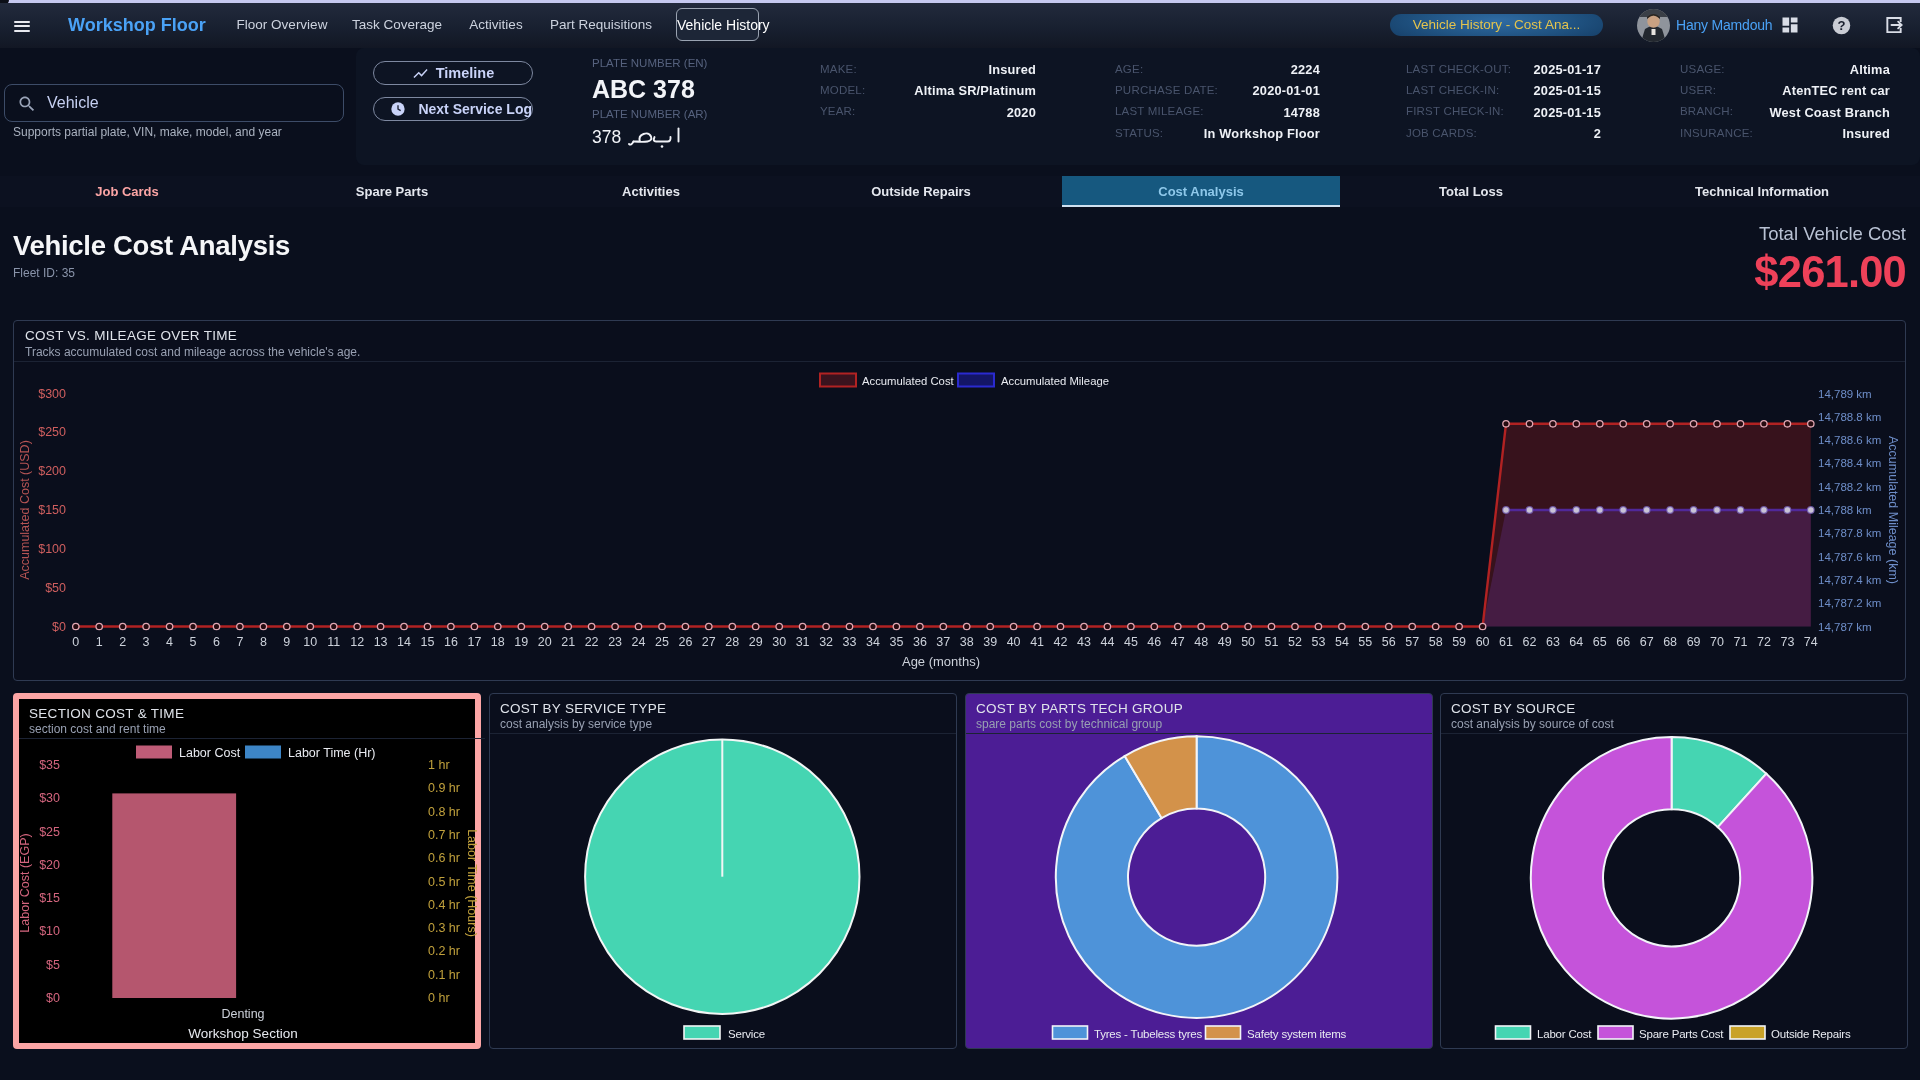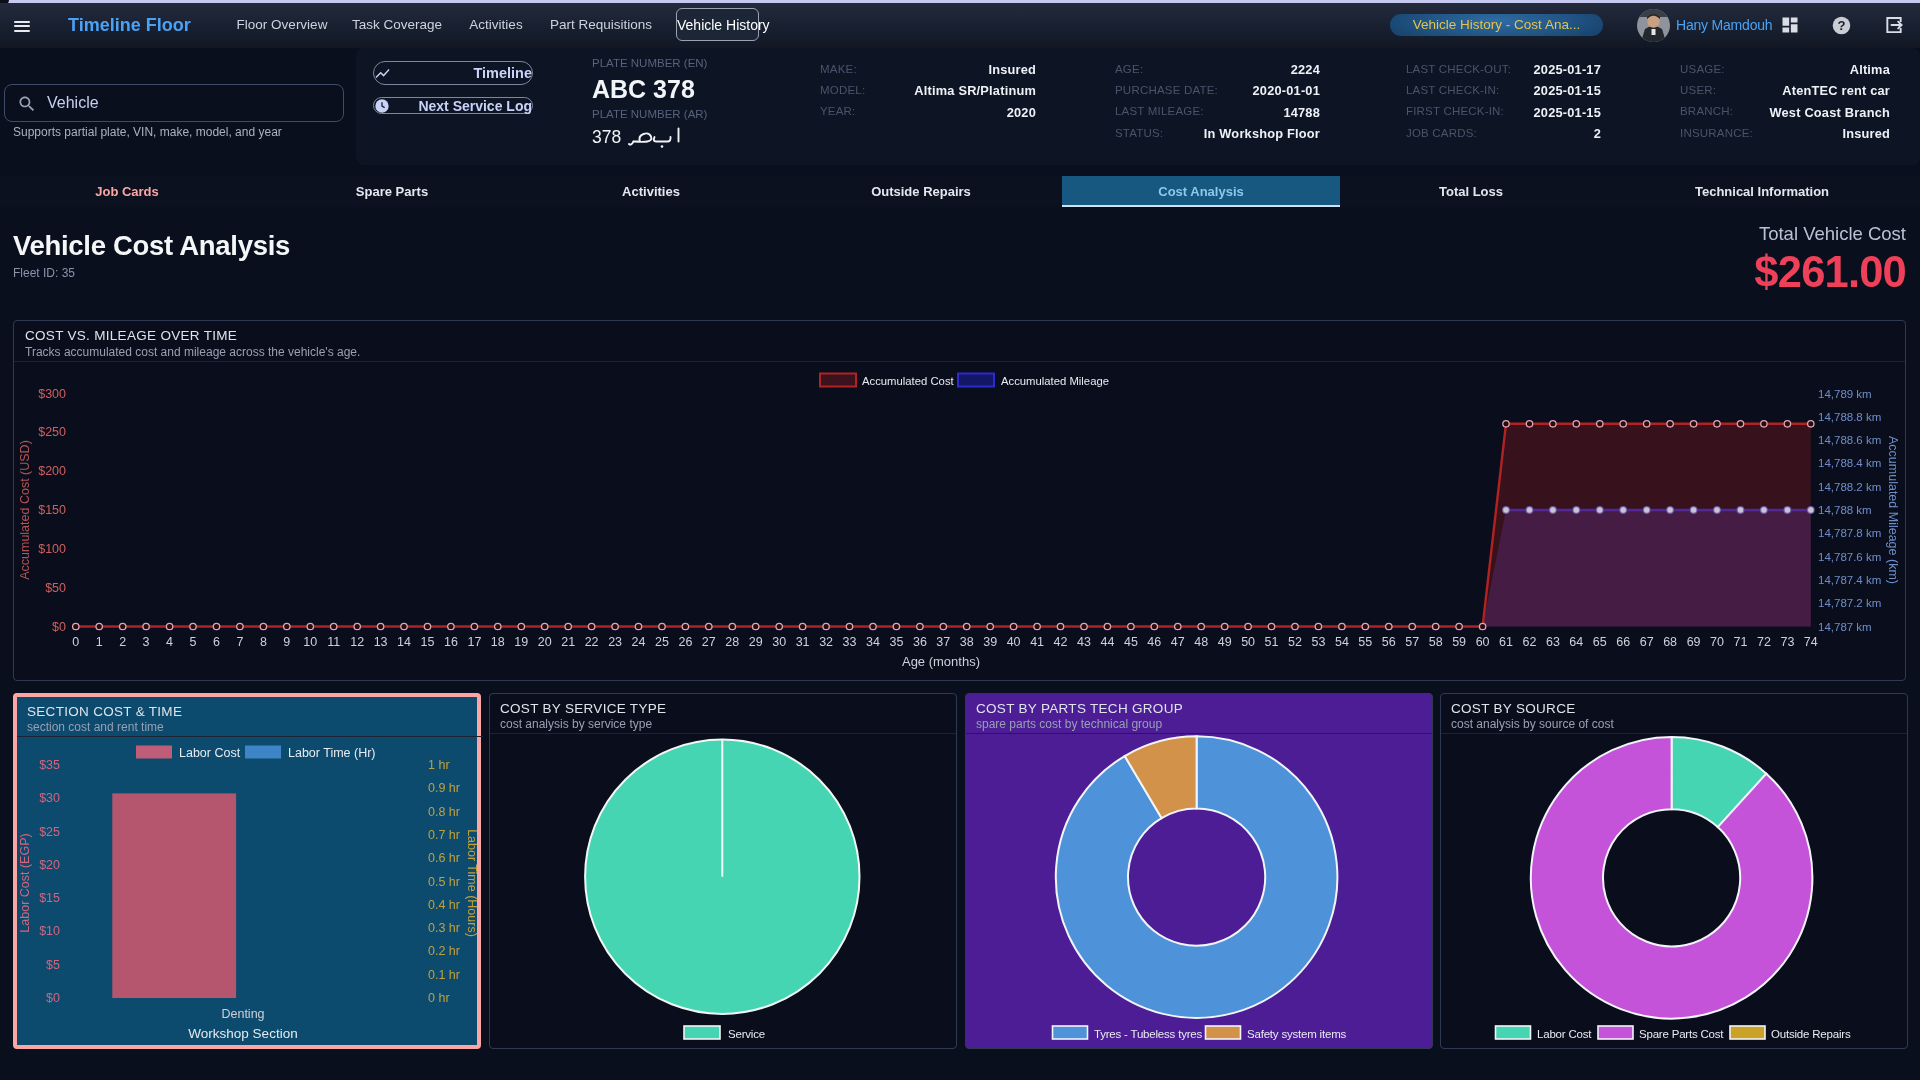--- a/index.html
+++ b/index.html
@@ -10,21 +10,21 @@
 <body>
 <div class="abs" style="left:0;top:0;width:1920px;height:3px;background:#c6c9f0"></div>
 <div class="abs" style="left:0;top:0;width:9px;height:5px;background:#0c0f18;border-radius:0 0 5px 0"></div>
 
 <div class="abs" style="left:0;top:3px;width:1920px;height:45px;background:linear-gradient(180deg,#222a3c 0%,#182030 55%,#121724 100%)">
   <div class="abs" style="left:14px;top:18px;width:15.5px;height:12px">
     <div style="position:absolute;top:0;width:15.5px;height:2.1px;background:#e8eaf0;border-radius:1px"></div>
     <div style="position:absolute;top:4.4px;width:15.5px;height:2.1px;background:#e8eaf0;border-radius:1px"></div>
     <div style="position:absolute;top:8.8px;width:15.5px;height:2.1px;background:#e8eaf0;border-radius:1px"></div>
   </div>
-  <div class="abs" style="left:68px;top:0;height:45px;line-height:44px;font-size:18px;font-weight:bold;color:#4aa2f6">Timeline Floor</div>
+  <div class="abs" style="left:68px;top:0;height:45px;line-height:44px;font-size:18px;font-weight:bold;color:#4aa2f6">Workshop Floor</div>
   <div class="abs" style="left:282px;top:0;height:45px;line-height:44px;transform:translateX(-50%);font-size:13.5px;color:#ccd2de">Floor Overview</div>
   <div class="abs" style="left:397px;top:0;height:45px;line-height:44px;transform:translateX(-50%);font-size:13.5px;color:#ccd2de">Task Coverage</div>
   <div class="abs" style="left:496px;top:0;height:45px;line-height:44px;transform:translateX(-50%);font-size:13.5px;color:#ccd2de">Activities</div>
   <div class="abs" style="left:601px;top:0;height:45px;line-height:44px;transform:translateX(-50%);font-size:13.5px;color:#ccd2de">Part Requisitions</div>
   <div class="abs" style="left:676px;top:5px;width:83px;height:33px;border:1px solid #9aa3b1;border-radius:6px;background:#1d2637;text-align:center;line-height:32px;font-size:14px;color:#fff;white-space:nowrap">Vehicle History</div>
   <div class="abs" style="left:1390px;top:11px;width:213px;height:22px;border-radius:12px;background:radial-gradient(ellipse 140px 30px at 50% 30%,#2f6ba3 0%,#205382 55%,#143c64 100%);text-align:center;line-height:22px;font-size:13.5px;color:#e4c44d">Vehicle History - Cost Ana...</div>
   <svg class="abs" style="left:1637px;top:6px" width="33" height="33" viewBox="0 0 33 33">
     <defs>
         <clipPath id="av">
           <circle cx="16.5" cy="16.5" r="16.5"></circle>
@@ -56,27 +56,27 @@
 
 <div class="abs" style="left:4px;top:84px;width:340px;height:38px;border:1.4px solid #3d4c68;border-radius:8px">
   <svg class="abs" style="left:12px;top:9px" width="20" height="20" viewBox="0 0 24 24" fill="#9aa4b8">
       <path d="M15.5 14h-.79l-.28-.27C15.41 12.59 16 11.11 16 9.5 16 5.91 13.09 3 9.5 3S3 5.91 3 9.5 5.91 16 9.5 16c1.61 0 3.09-.59 4.23-1.57l.27.28v.79l5 4.99L20.49 19l-4.99-5zm-6 0C7.01 14 5 11.99 5 9.5S7.01 5 9.5 5 14 7.01 14 9.5 11.99 14 9.5 14z"></path>
     </svg>
   <div class="abs" style="left:42px;top:0;height:36px;line-height:36px;font-size:16px;color:#c6d0f2">Vehicle</div>
 </div>
 <div class="abs" style="left:13px;top:125px;font-size:12px;color:#aab2c0">Supports partial plate, VIN, make, model, and year</div>
 
 <div class="abs" style="left:356px;top:48px;width:1564px;height:117px;background:#0d1423;border-radius:8px">
-  <div class="abs" style="left:17px;top:13px;width:160px;height:24px;border:1px solid #7d88a0;border-radius:13px;display:flex;align-items:center;justify-content:space-between;gap:7px">
+  <div class="abs" style="left:17px;top:13px;width:160px;height:24px;border:1px solid #7d88a0;border-radius:13px;display:flex;align-items:center;justify-content:center;gap:7px">
     <svg width="17" height="17" viewBox="0 0 24 24" fill="#c9d3f8">
         <path d="M3.5 18.49l6-6.01 4 4L22 6.92l-1.41-1.41-7.09 7.97-4-4L2 16.99z"></path>
       </svg>
     <span style="font-size:14.5px;font-weight:bold;color:#c9d3f8">Timeline</span>
   </div>
-  <div class="abs" style="left:17px;top:49px;width:160px;height:17px;border:1px solid #7d88a0;border-radius:13px;display:flex;align-items:center;justify-content:space-between;gap:12px">
+  <div class="abs" style="left:17px;top:49px;width:160px;height:24px;border:1px solid #7d88a0;border-radius:13px;display:flex;align-items:center;justify-content:flex-end;gap:12px">
     <svg width="16" height="16" viewBox="0 0 24 24">
         <circle cx="12" cy="12" r="10" fill="#c9d3f8"></circle>
         <path d="M12 6.5V12l4 2.4" stroke="#1a2133" stroke-width="2" fill="none"></path>
       </svg>
     <span style="font-size:14px;font-weight:bold;color:#c9d3f8;white-space:nowrap">Next Service Log</span>
   </div>
   <div class="abs" style="left:236px;top:9px;font-size:11.5px;color:#56627e">PLATE NUMBER (EN)</div>
   <div class="abs" style="left:236px;top:27px;font-size:25px;font-weight:bold;color:#f2f4f8">ABC 378</div>
   <div class="abs" style="left:236px;top:60px;font-size:11.5px;color:#56627e">PLATE NUMBER (AR)</div>
   <div class="abs" style="left:236px;top:79px;font-size:17.5px;color:#f2f4f8">378</div>
@@ -332,21 +332,21 @@
 <text x="1670.1" y="646" font-size="12.5" fill="#ccd1da" text-anchor="middle">68</text>
 <text x="1693.6" y="646" font-size="12.5" fill="#ccd1da" text-anchor="middle">69</text>
 <text x="1717.0" y="646" font-size="12.5" fill="#ccd1da" text-anchor="middle">70</text>
 <text x="1740.5" y="646" font-size="12.5" fill="#ccd1da" text-anchor="middle">71</text>
 <text x="1763.9" y="646" font-size="12.5" fill="#ccd1da" text-anchor="middle">72</text>
 <text x="1787.4" y="646" font-size="12.5" fill="#ccd1da" text-anchor="middle">73</text>
 <text x="1810.8" y="646" font-size="12.5" fill="#ccd1da" text-anchor="middle">74</text>
 <text x="941" y="665.5" font-size="13" fill="#ccd1da" text-anchor="middle">Age (months)</text>
 </svg>
 
-<div class="abs" style="left:13px;top:693px;width:468px;height:356px;border:4px solid #fca5a5;border-radius:4px;background:#0c4a6e">
+<div class="abs" style="left:13px;top:693px;width:468px;height:356px;border:6px solid #fca5a5;border-radius:4px;background:#000000">
   <div class="abs" style="left:10px;top:7px;font-size:13.5px;color:#dfe3ea;letter-spacing:0.3px">SECTION COST &amp; TIME</div>
   <div class="abs" style="left:10px;top:23px;font-size:12px;color:#98a0b2">section cost and rent time</div>
   <div class="abs" style="left:0;top:39px;width:466px;height:1px;background:#1c2334"></div>
 </div>
 <div class="abs" style="left:489px;top:693px;width:468px;height:356px;border:1px solid #2f3a52;border-radius:4px;background:#0a0e1c">
   <div class="abs" style="left:10px;top:7px;font-size:13.5px;color:#dfe3ea;letter-spacing:0.3px">COST BY SERVICE TYPE</div>
   <div class="abs" style="left:10px;top:23px;font-size:12px;color:#98a0b2">cost analysis by service type</div>
   <div class="abs" style="left:0;top:39px;width:466px;height:1px;background:#1c2334"></div>
 </div>
 <div class="abs" style="left:965px;top:693px;width:468px;height:356px;border:1px solid #2f3a52;border-radius:4px;background:#4c1d95">

